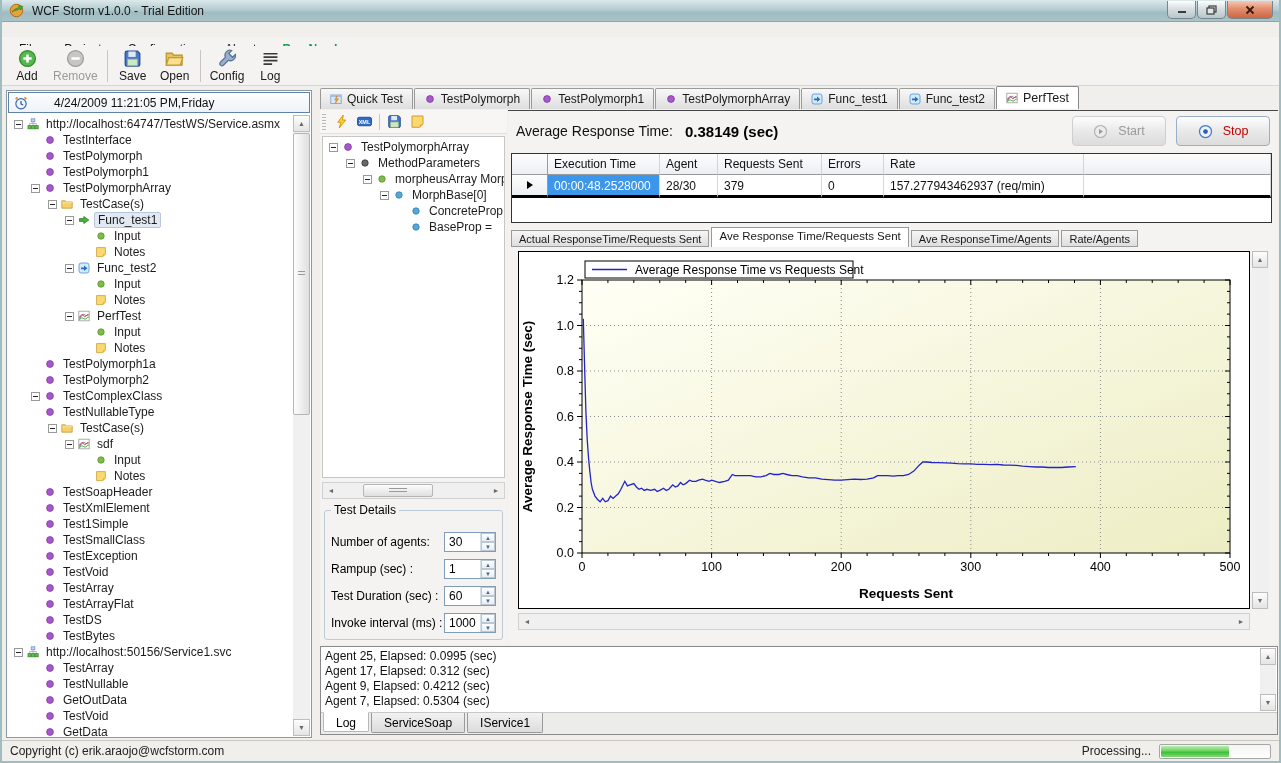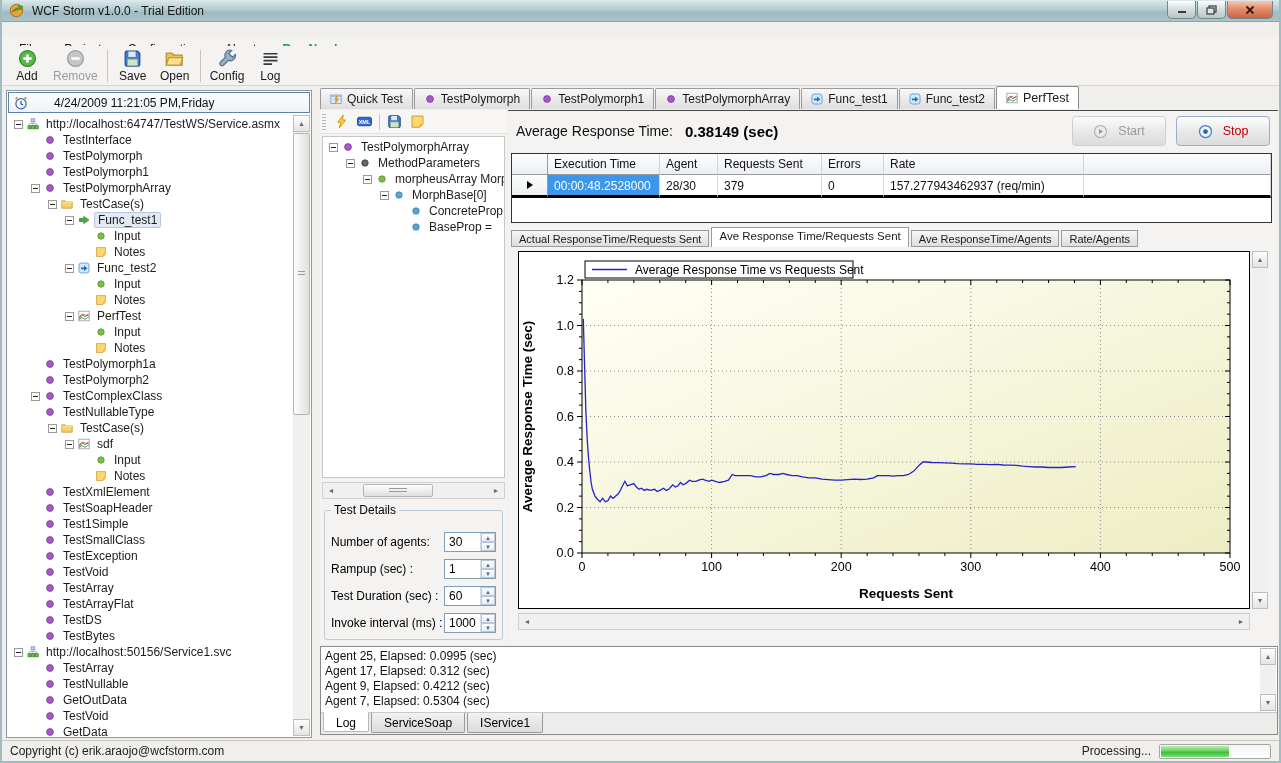--- a/index.html
+++ b/index.html
@@ -510,30 +510,30 @@
           </span>
           <span class="lbl">Notes</span>
         </div>
         <div class="trow" style="padding-left: 23px;">
           <span class="exp-sp"></span>
           <span class="ic">
             <svg viewBox="0 0 12 12" width="12" height="12">
               <circle cx="6" cy="6" r="3.4" fill="#a957cf" stroke="#7d3a9e" stroke-width="0.8"></circle>
             </svg>
           </span>
+          <span class="lbl">TestSoapHeader</span>
+        </div>
+        <div class="trow" style="padding-left: 23px;">
+          <span class="exp-sp"></span>
+          <span class="ic">
+            <svg viewBox="0 0 12 12" width="12" height="12">
+              <circle cx="6" cy="6" r="3.4" fill="#a957cf" stroke="#7d3a9e" stroke-width="0.8"></circle>
+            </svg>
+          </span>
           <span class="lbl">TestXmlElement</span>
-        </div>
-        <div class="trow" style="padding-left: 23px;">
-          <span class="exp-sp"></span>
-          <span class="ic">
-            <svg viewBox="0 0 12 12" width="12" height="12">
-              <circle cx="6" cy="6" r="3.4" fill="#a957cf" stroke="#7d3a9e" stroke-width="0.8"></circle>
-            </svg>
-          </span>
-          <span class="lbl">TestSoapHeader</span>
         </div>
         <div class="trow" style="padding-left: 23px;">
           <span class="exp-sp"></span>
           <span class="ic">
             <svg viewBox="0 0 12 12" width="12" height="12">
               <circle cx="6" cy="6" r="3.4" fill="#a957cf" stroke="#7d3a9e" stroke-width="0.8"></circle>
             </svg>
           </span>
           <span class="lbl">Test1Simple</span>
         </div>

